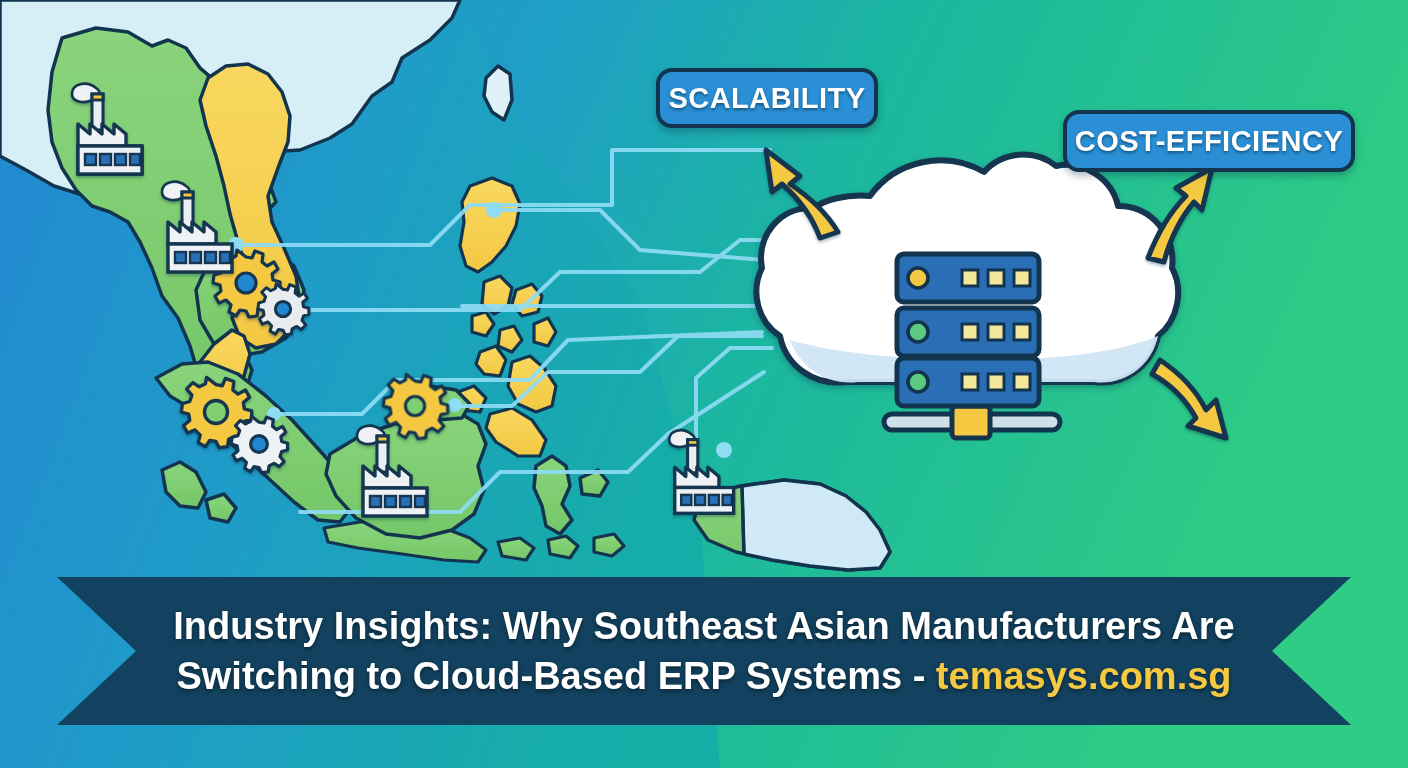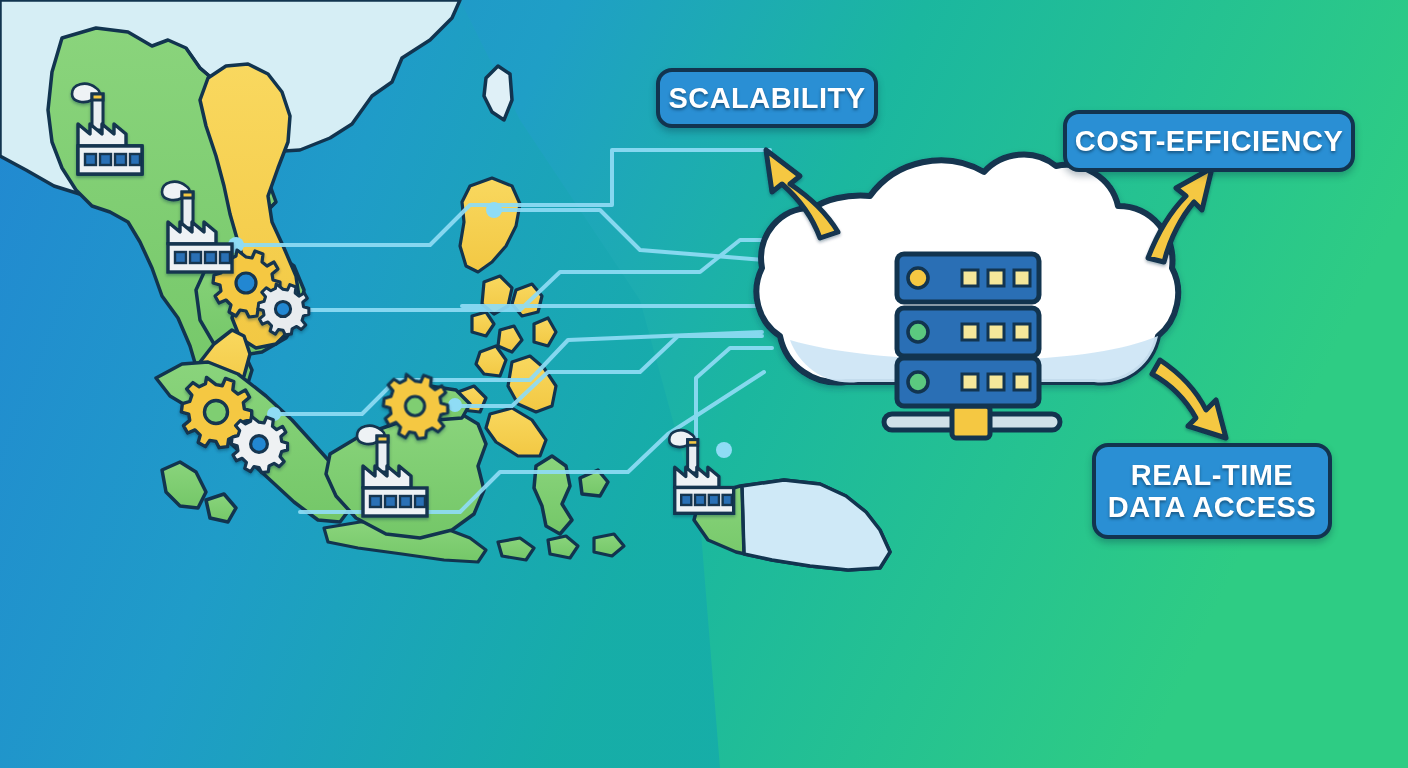--- a/index.html
+++ b/index.html
@@ -364,21 +364,24 @@
   </svg>
 
   <div class="pill" id="pill-scalability">
     <span>SCALABILITY</span>
   </div>
 
   <div class="pill" id="pill-cost">
     <span>COST-EFFICIENCY</span>
   </div>
 
-  <div class="pill" id="pill-realtime">
-    <div>
-      <div>REAL-TIME</div>
-      <div>DATA ACCESS</div>
+
+  <div id="banner">
+    <svg id="banner-shape" viewBox="0 0 1294 148" preserveAspectRatio="none">
+      <path d="M0,0 L1294,0 L1215,74 L1294,148 L0,148 L79,74 Z" fill="#12425f"></path>
+    </svg>
+    <div id="banner-text">
+      <span class="line">Industry Insights:  Why Southeast Asian Manufacturers Are</span>
+      <span class="line"><span>Switching to Cloud-Based ERP Systems - </span><span class="brand">temasys.com.sg</span></span>
     </div>
   </div>
 
-
 </div>
 
 </body></html>

